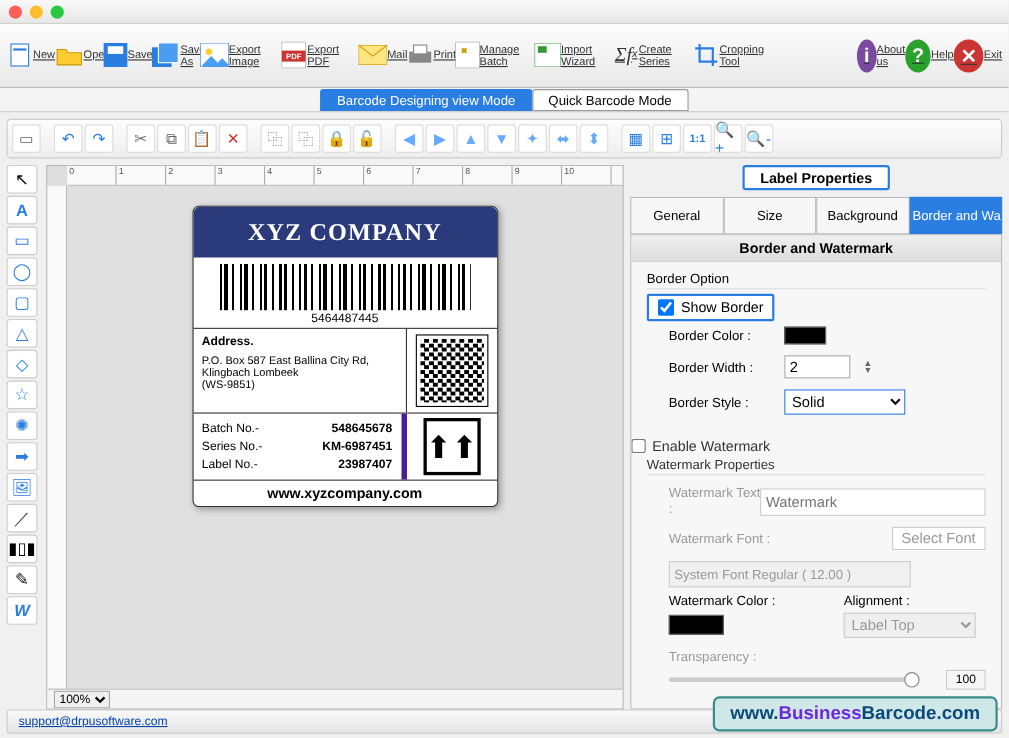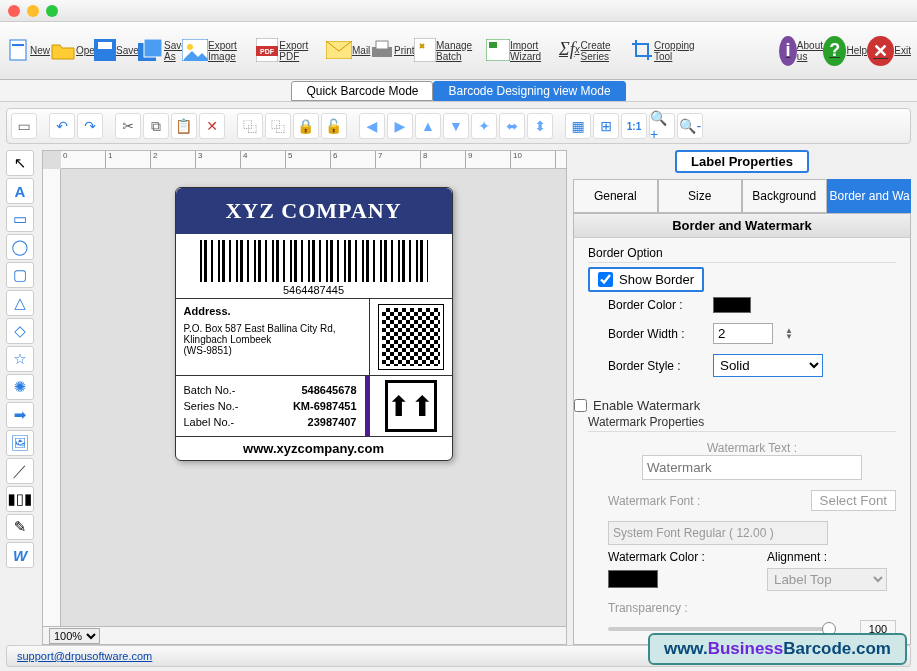--- a/index.html
+++ b/index.html
@@ -227,22 +227,22 @@
       <div class="round" style="background:#2aa12a">?</div>
       <span>Help</span>
     </div>
   <div class="tbtn">
       <div class="round" style="background:#cc3333">✕</div>
       <span>Exit</span>
     </div>
 </div>
 
 <div class="modebar">
+  <div class="modetab active">Barcode Designing view Mode</div>
   <div class="modetab">Quick Barcode Mode</div>
-  <div class="modetab active">Barcode Designing view Mode</div>
 </div>
 
 <div class="subbar">
   <div class="sbtn">▭</div>
   <div style="width:8px"></div>
   <div class="sbtn" style="color:#2a7de1">↶</div>
   <div class="sbtn" style="color:#2a7de1">↷</div>
   <div style="width:8px"></div>
   <div class="sbtn">✂</div>
   <div class="sbtn">⧉</div>
@@ -383,21 +383,21 @@
           <label>Border Style :</label>
           <select><option>Solid</option></select>
         </div>
       </div>
       <div class="group wm">
         <div style="display:flex;align-items:center;gap:6px;margin-left:-14px;margin-bottom:2px;">
           <input type="checkbox" style="">
           <span style="color:#333;font-size:13px;">Enable Watermark</span>
         </div>
         <div class="grouptitle" style="color:#333">Watermark Properties</div>
-        <div class="proprow" style="flex-direction:column;align-items:center;gap:0;">
+        <div class="proprow" style="flex-direction:row;align-items:flex-end;gap:0;">
           <label style="width:auto">Watermark Text :</label>
           <input class="wminput" placeholder="Watermark" style="">
         </div>
         <div class="proprow" style="justify-content:space-between">
           <label style="width:auto">Watermark Font :</label>
           <button style="padding:2px 8px;border:1px solid #ccc;background:#fff;">Select Font</button>
         </div>
         <div class="proprow">
             <div class="fontdisp">System Font Regular ( 12.00 )</div>
           </div>

